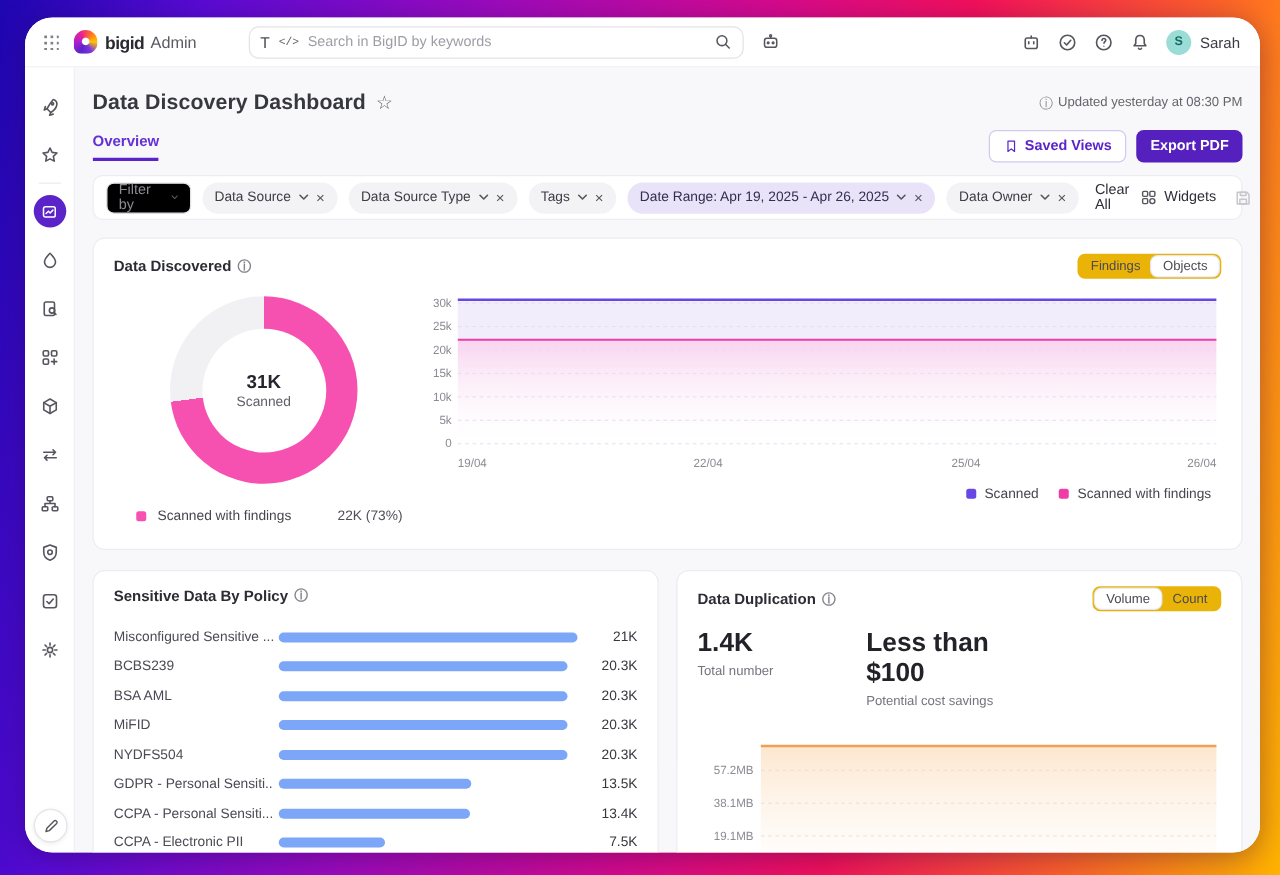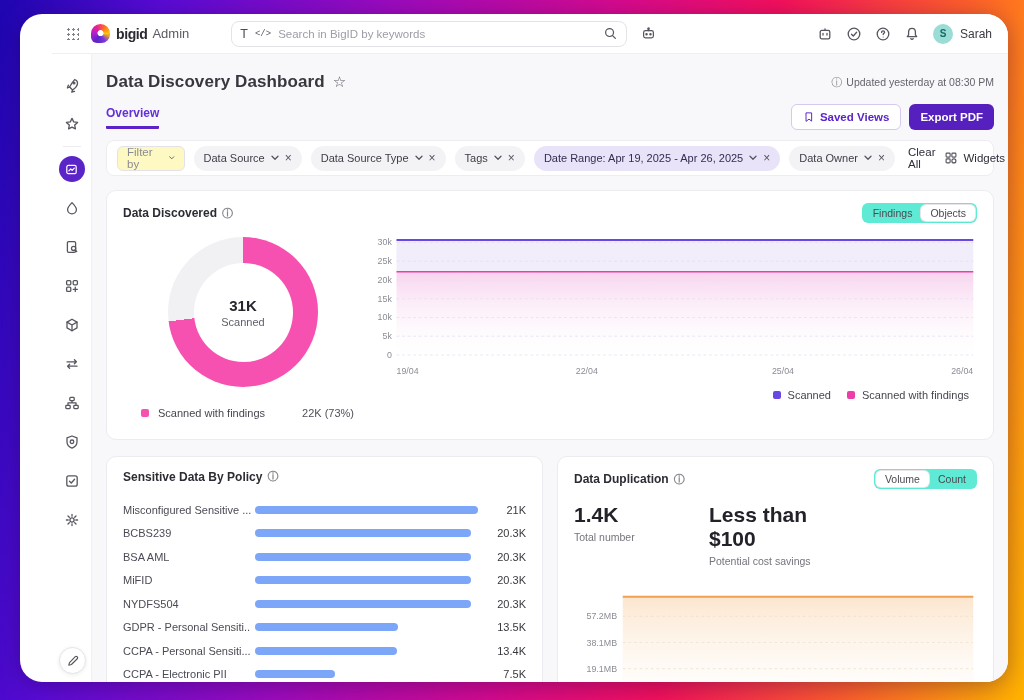--- a/index.html
+++ b/index.html
@@ -7,21 +7,20 @@
   body {
     font-family:"Liberation Sans", sans-serif;
     background: linear-gradient(100deg,#1e06b0 0%,#5a0bd6 14%,#9c0bbf 34%,#d80a8e 54%,#f5105c 68%,#ff5d2c 84%,#ffb300 100%);
     position:relative; overflow:hidden;
   }
   .win {
     position:absolute; left:20px; top:14px; right:16px; bottom:18px;
     background:#fff; border-radius:22px; overflow:hidden;
     display:flex; flex-direction:column;
     box-shadow:0 4px 24px rgba(20,0,60,.35);
-    padding-left:32px;
   }
   
   .topbar { height:40px; flex:0 0 40px; display:flex; align-items:center; padding:0 16px 0 14px; border-bottom:1px solid #efeff2; background:#fff; }
   .dots { width:13px; height:13px; background:radial-gradient(circle,#80808a 1.2px,transparent 1.4px); background-size:5px 5px; margin-right:12px; cursor:pointer; }
   .logo { width:19px; height:19px; border-radius:50% 50% 46% 6px;
     background: radial-gradient(circle at 50% 48%, #ffffff 0 2.6px, rgba(255,255,255,0) 3.4px),
                 conic-gradient(from 210deg,#5b24c9,#b01fd0,#e92095,#ff6a2a,#ffc400,#7a35e0,#5b24c9);
     margin-right:6px; }
   .brand { font-weight:bold; font-size:14px; letter-spacing:-.4px; color:#2a2a32; }
   .brand-suffix { font-size:13px; color:#5a5a63; margin-left:5px; }
@@ -52,32 +51,32 @@
   .info-ic { font-size:11px; color:#85858d; font-style:normal; }
   
   .tabs-row { margin-top:12px; display:flex; align-items:center; }
   .tab { font-size:12px; font-weight:bold; color:#6331d6; padding-bottom:6px; border-bottom:3px solid #5b24c9; border-radius:1px; cursor:pointer; }
   .tabs-right { margin-left:auto; display:flex; gap:8px; }
   .btn { height:26px; border-radius:6px; font-size:11.5px; font-weight:bold; display:inline-flex; align-items:center; gap:5px; padding:0 11px; cursor:pointer; border:none; font-family:inherit; }
   .btn.outline { background:#fff; border:1px solid #d4c9f0; color:#5b24c9; }
   .btn.primary { background:#5520bd; color:#fff; }
   
   .filterbar { margin-top:10px; background:#fff; border:1px solid #ededf1; border-radius:8px; height:36px; display:flex; align-items:center; padding:0 10px; gap:9px; }
-  .filter-by { border:1px solid #e2e2e7; border-radius:6px; height:25px; display:flex; align-items:center; gap:14px; padding:0 9px; font-size:11.5px; color:#8b8b94; cursor:pointer; background:#fef9c3; }
+  .filter-by { border:1px solid #e2e2e7; border-radius:6px; height:25px; display:flex; align-items:center; gap:14px; padding:0 9px; font-size:11.5px; color:#8b8b94; cursor:pointer; background:#000000; }
   .chip { background:#f3f3f6; border-radius:14px; height:25px; display:flex; align-items:center; gap:6px; padding:0 10px; font-size:11px; color:#3d3d47; cursor:pointer; white-space:nowrap; }
   .chip.active { background:#e9e3f9; color:#332d50; }
   .chip .x { font-size:12px; color:#55555e; cursor:pointer; }
   .clear-all { font-size:11.5px; color:#2e2e38; margin-left:4px; cursor:pointer; }
   .fb-right { margin-left:auto; display:flex; align-items:center; gap:14px; }
   .widgets-lbl { font-size:11.5px; color:#2e2e38; display:flex; align-items:center; gap:5px; cursor:pointer; }
   
   .card { background:#fff; border:1px solid #ececf0; border-radius:10px; padding:12px 16px; }
   .card-head { display:flex; align-items:center; }
   .card-title { font-size:12px; font-weight:bold; color:#2c2c34; display:flex; align-items:center; gap:5px; }
-  .seg { margin-left:auto; background:#5eead4; border-radius:6px; padding:2px; display:flex; }
+  .seg { margin-left:auto; background:#eab308; border-radius:6px; padding:2px; display:flex; }
   .seg .opt { font-size:10.5px; color:#4a4a53; padding:2px 9px; border-radius:5px; cursor:pointer; }
   .seg .opt.sel { background:#fff; box-shadow:0 0 0 1px #e6e6ea, 0 1px 2px rgba(0,0,0,.06); }
   .discovered { margin-top:14px; height:250px; }
   .disc-body { display:flex; margin-top:6px; }
   .donut-col { flex:0 0 240px; display:flex; flex-direction:column; align-items:center; }
   .donut { width:150px; height:150px; border-radius:50%; margin-top:8px; display:flex; align-items:center; justify-content:center; }
   .donut-hole { width:99px; height:99px; border-radius:50%; background:#fff; display:flex; flex-direction:column; align-items:center; justify-content:center; }
   .donut-val { font-size:15px; font-weight:bold; color:#26262e; }
   .donut-sub { font-size:11px; color:#5f5f68; margin-top:2px; }
   .legend { display:flex; align-items:center; gap:7px; font-size:11px; color:#46464f; }

